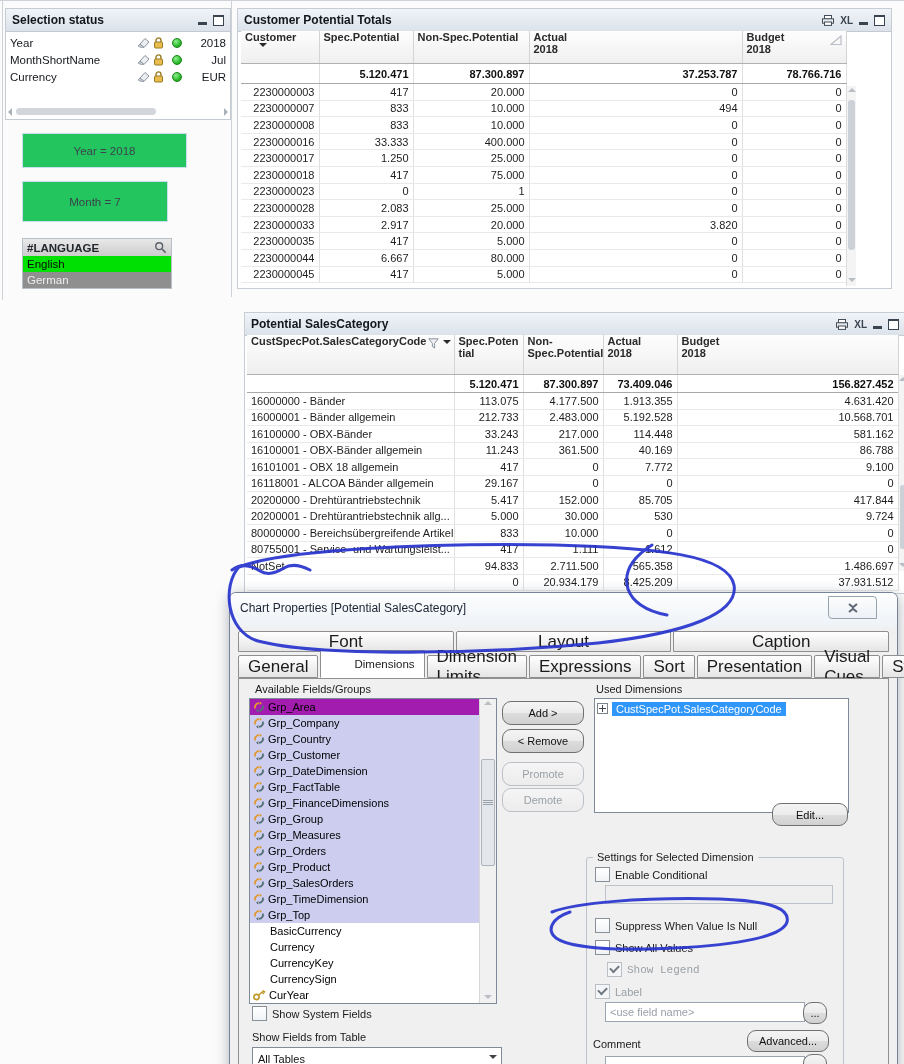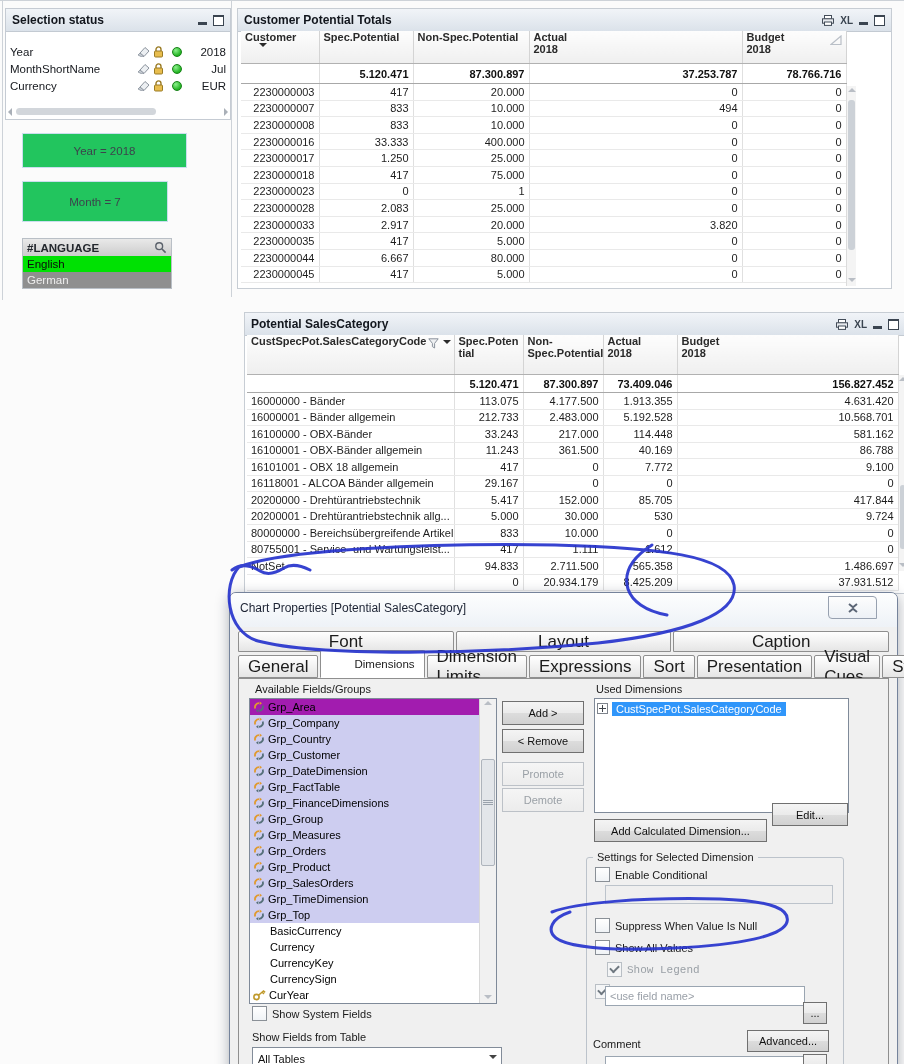--- a/index.html
+++ b/index.html
@@ -13,21 +13,21 @@
   .qv-cap{height:22px;display:flex;align-items:center;padding:0 6px;
           background:linear-gradient(#f1f4f8,#dbe2ea);border-bottom:1px solid #c3cad2;
           font-size:12px;font-weight:bold;color:#12161d;}
   .qv-cap .cap-title{flex:1;white-space:nowrap;overflow:hidden;}
   .cap-icons{display:flex;align-items:center;gap:6px;}
   .xl-txt{font-size:10px;font-weight:bold;color:#3a4450;}
   .ic-min{width:9px;height:3px;background:#3a4450;margin-top:6px;}
   .ic-max{width:9px;height:8px;border:1.5px solid #3a4450;border-top-width:2.5px;background:#fff;}
   
   .sel-panel{left:5px;top:8px;width:224px;height:110px;background:#fff;border:1px solid #c5cbd3;}
-  .sel-rows{padding:11px 4px 0 4px;}
+  .sel-rows{padding:2px 4px 0 4px;}
   .sel-row{display:flex;align-items:center;height:17px;font-size:11.5px;color:#15181d;}
   .sel-field{flex:1;}
   .sel-icons{display:flex;align-items:center;gap:3px;margin-right:8px;}
   .sel-value{width:34px;text-align:right;}
   .led{width:8px;height:8px;border-radius:50%;background:radial-gradient(circle at 35% 30%,#8df08d,#22b322 70%);
        border:1px solid #178217;margin-right:10px;}
   .hscroll{position:absolute;left:2px;right:2px;bottom:2px;height:11px;display:flex;align-items:center;}
   .hs-arrow{width:0;height:0;border:4px solid transparent;}
   .hs-left{border-right-color:#aab0b8;border-left:none;}
   .hs-right{border-left-color:#aab0b8;border-right:none;}
@@ -99,21 +99,21 @@
   .fl-selected{background:#a21caf;align-items:center;}
   .fl-field{padding-left:20px;}
   .fl-key{padding-left:3px;}
   .lb-scroll{position:absolute;top:0;right:0;bottom:0;width:16px;background:#f1f1f1;border-left:1px solid #d8d8d8;}
   .lb-thumb{position:absolute;left:1px;right:1px;top:60px;height:105px;background:#e3e6ea;
             border:1px solid #aeb4bc;border-radius:2px;}
   .lb-grip{position:absolute;left:3px;right:3px;top:48px;}
   .lb-grip div{height:1px;background:#9aa2ac;margin:1px 0;}
   .win-btn{position:absolute;display:flex;align-items:center;justify-content:center;font-size:11px;color:#111;
            background:linear-gradient(#f4f4f4 0%,#ebebeb 50%,#dcdcdc 52%,#d1d1d1 100%);
-           border:1px solid #707070;border-radius:0;}
+           border:1px solid #707070;border-radius:9px;}
   .win-btn.disabled{color:#9aa0a6;border-color:#bcc1c7;background:linear-gradient(#f5f5f5,#ececec);}
   .usedlist{position:absolute;background:#fff;border:1px solid #7f8a99;}
   .ud-row{height:17px;display:flex;align-items:center;gap:4px;padding:1px 2px;}
   .plusbox{width:9px;height:9px;border:1px solid #7e848c;background:#fff;position:relative;flex:0 0 9px;}
   .plusbox::before,.plusbox::after{content:"";position:absolute;background:#40454c;}
   .plusbox::before{left:1px;right:1px;top:4px;height:1px;}
   .plusbox::after{top:1px;bottom:1px;left:4px;width:1px;}
   .ud-text{background:#3096fa;color:#fff;font-size:11px;padding:1px 4px;white-space:nowrap;}
   .groupbox{position:absolute;border:1px solid #bcc3cb;border-radius:3px;}
   .gb-title{position:absolute;top:-7px;left:6px;background:#f0f0f0;padding:0 4px;font-size:11px;color:#1a1a1a;}
@@ -703,21 +703,20 @@
           <div class="win-btn disabled" style="left: 263px; top: 109px; width: 80px; height: 22px;">Demote</div>
         </div>
 
       <span class="dlg-label" style="left:357px;top:4px;">Used Dimensions</span>
       <div class="usedlist" style="left:355px;top:19px;width:253px;height:113px;">
         <div class="ud-row">
           <span class="plusbox"></span>
           <span class="ud-text">CustSpecPot.SalesCategoryCode</span>
         </div>
       </div>
-      <div class="win-btn" style="left:355px;top:140px;width:171px;height:21px;">Add Calculated Dimension...</div>
       <div class="win-btn" style="left:533px;top:124px;width:74px;height:21px;">Edit...</div>
 
       <div class="groupbox" style="left:347px;top:178px;width:256px;height:242px;">
         <span class="gb-title">Settings for Selected Dimension</span>
         <div class="cb-row" style="left:8px;top:9px;">
           <span class="cb"></span>
           <span class="cb-label">Enable Conditional</span>
         </div>
         <div class="txt-input disabled" style="left:18px;top:27px;width:218px;height:17px;"></div>
         <div class="cb-row" style="left:8px;top:60px;">
@@ -729,21 +728,21 @@
           <span class="cb-label">Show All Values</span>
         </div>
         <div class="cb-row" style="left:20px;top:104px;font-family:Liberation Mono, monospace;">
           <span class="cb checked disabled"></span>
           <span class="cb-label disabled">Show Legend</span>
         </div>
         <div class="cb-row" style="left:8px;top:126px;">
           <span class="cb checked disabled"></span>
           <span class="cb-label disabled">Label</span>
         </div>
-        <div class="txt-input" style="left:18px;top:128px;width:190px;height:18px;">
+        <div class="txt-input" style="left:18px;top:144px;width:190px;height:18px;">
           <span class="placeholder">&lt;use field name&gt;</span>
         </div>
         <div class="win-btn" style="left:216px;top:144px;width:22px;height:20px;">...</div>
         <div class="win-btn" style="left:160px;top:172px;width:80px;height:20px;">Advanced...</div>
         <span class="dlg-label" style="left:6px;top:180px;">Comment</span>
         <div class="txt-input" style="left:18px;top:198px;width:190px;height:18px;"></div>
         <div class="win-btn" style="left:216px;top:196px;width:22px;height:20px;">...</div>
       </div>
     </div>
   </div>

